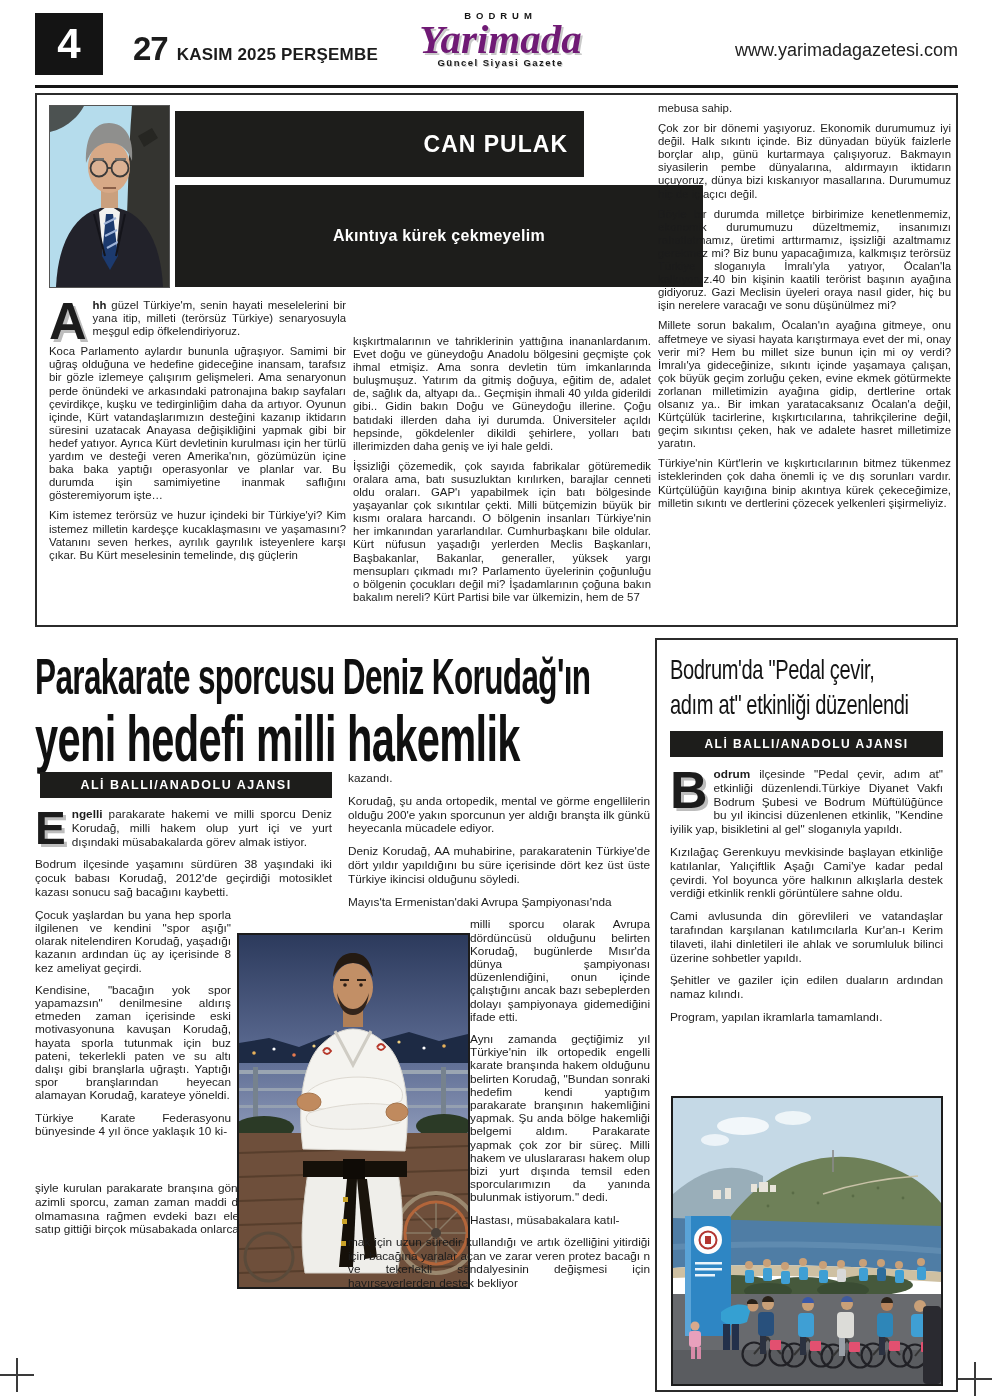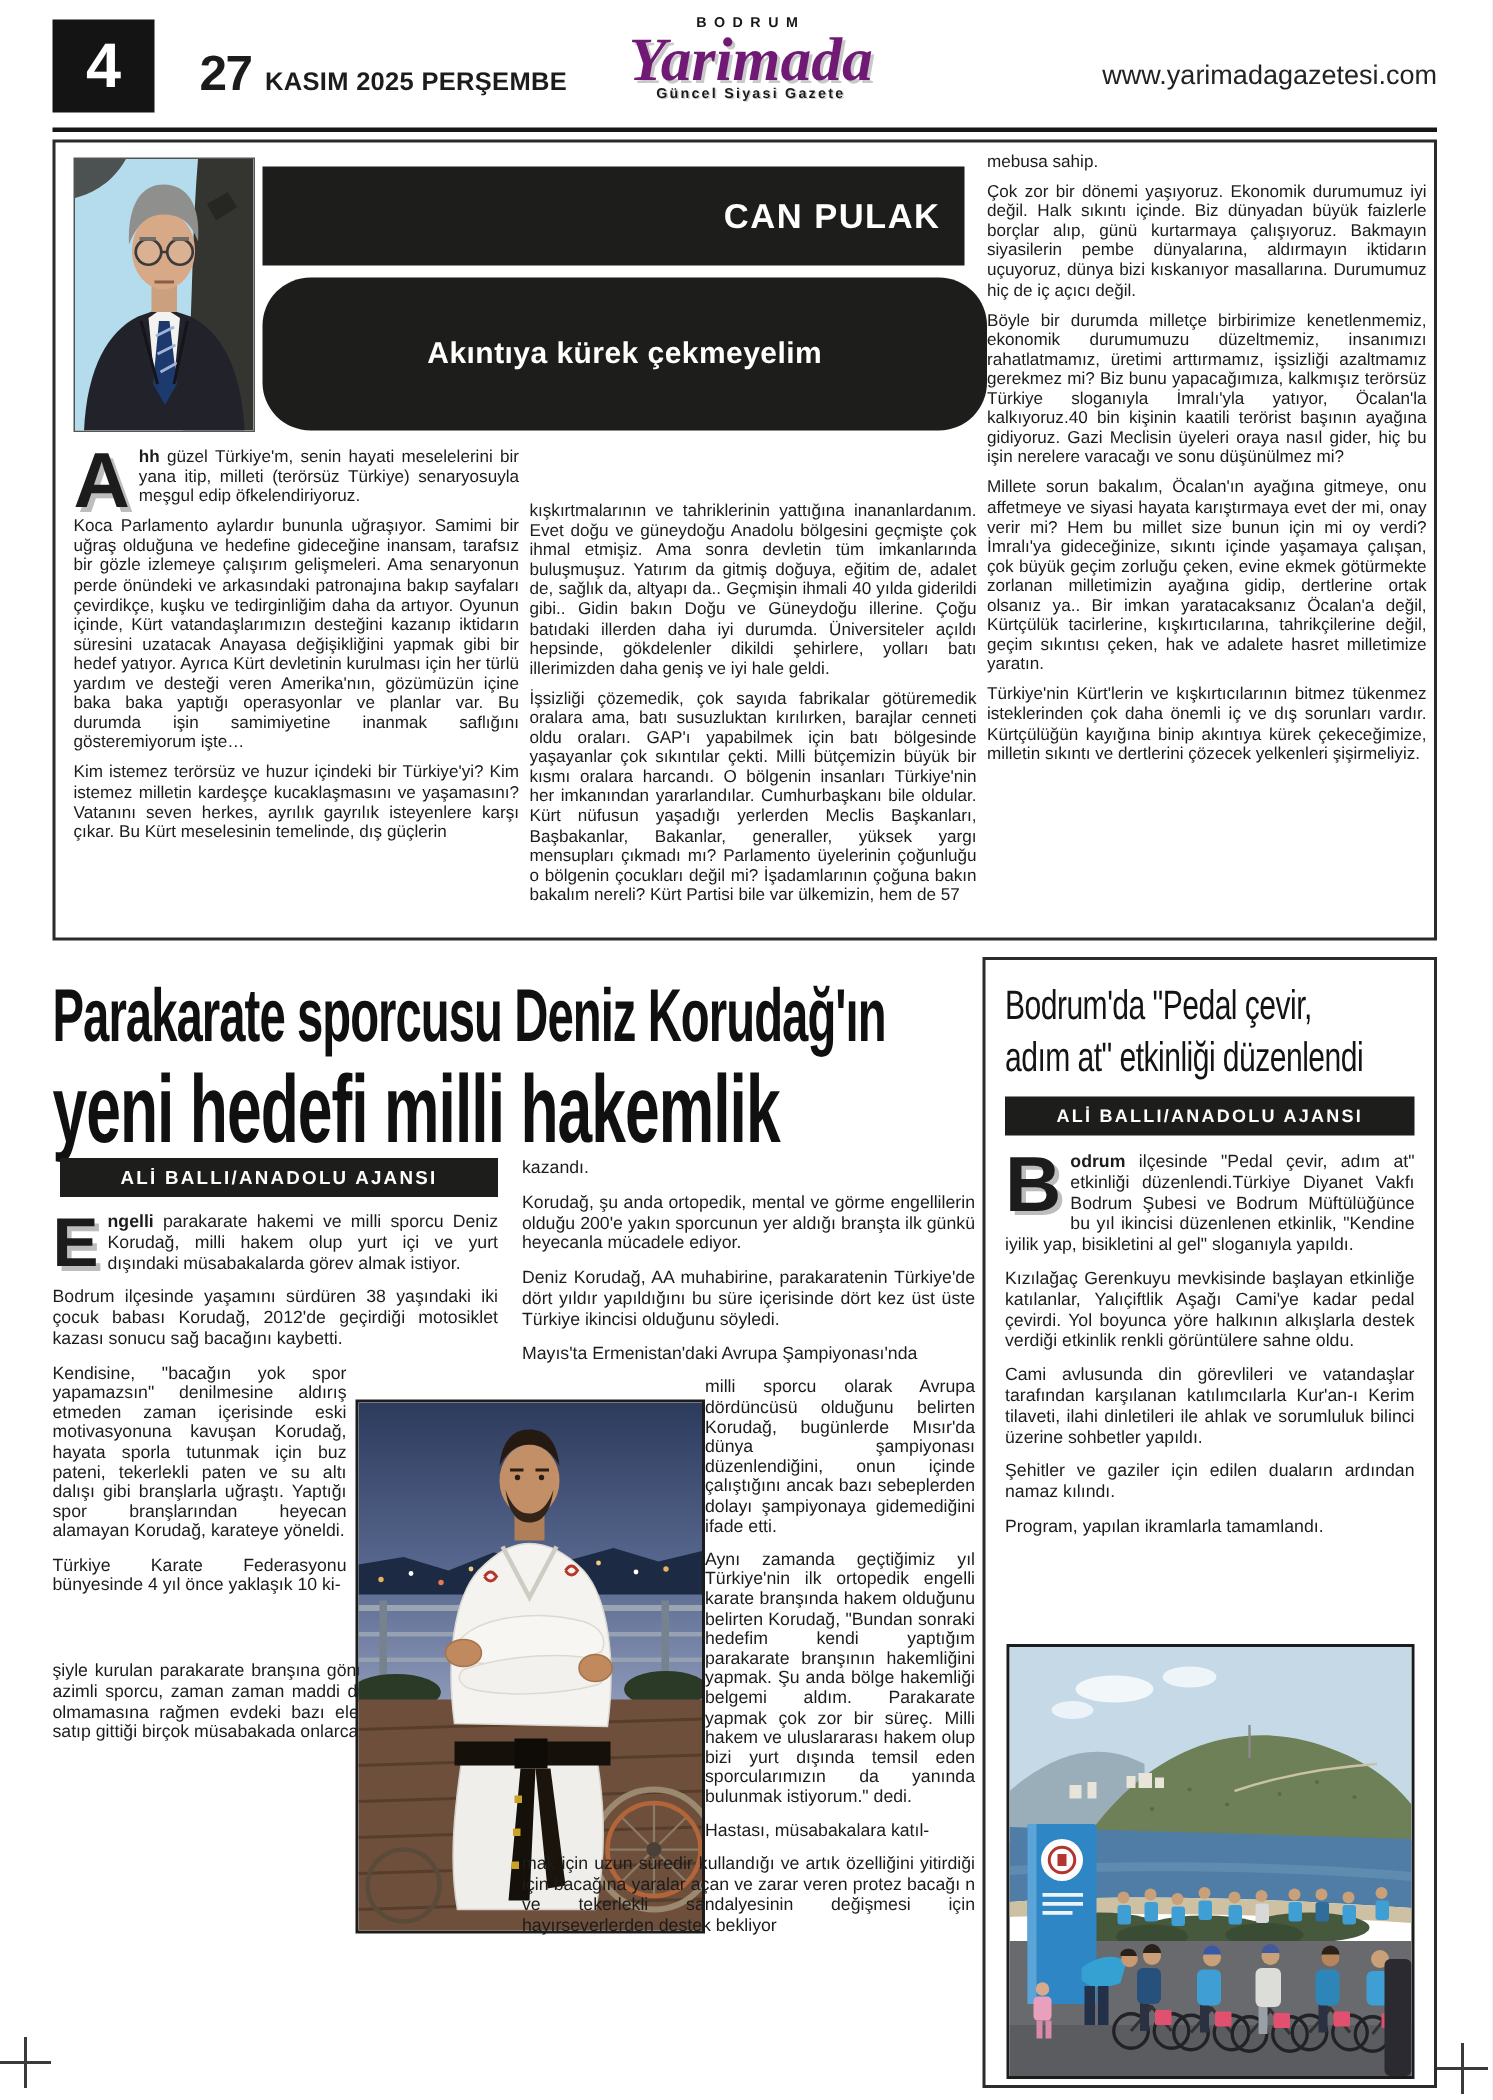--- a/index.html
+++ b/index.html
@@ -22,25 +22,25 @@
             text-shadow:1px 1px 0 #cfcfcf;text-align:center;}
   .website{right:37px;top:40px;font-size:18px;color:#222;}
   .header-rule{left:35px;top:85px;width:923px;height:3px;background:#161616;}
 
   
   .opinion-box{left:35px;top:93px;width:923px;height:534px;border:2px solid #2b2b2b;
                box-sizing:border-box;overflow:hidden;}
   .op-photo{left:12px;top:10px;width:121px;height:183px;border:1px solid #555;box-sizing:border-box;}
   .op-photo svg{display:block;}
   .band{background:#1d1d1b;color:#ffffff;font-weight:bold;}
-  .band-author{left:138px;top:16px;width:468px;height:66px;display:flex;align-items:center;
+  .band-author{left:138px;top:16px;width:409px;height:66px;display:flex;align-items:center;
                justify-content:flex-end;padding-right:16px;box-sizing:border-box;
                font-size:23px;letter-spacing:1px;}
-  .band-title{left:138px;top:90px;width:483px;height:102px;display:flex;align-items:center;
-              justify-content:center;font-size:20px;letter-spacing:0.3px;border-radius:32px;}
+  .band-title{left:138px;top:90px;width:528px;height:102px;display:flex;align-items:center;
+              justify-content:center;font-size:16px;letter-spacing:0.3px;}
   .op-col{position:absolute;}
   .op-col p{font-size:11.4px;line-height:13.1px;text-align:justify;margin:0 0 7px 0;}
   .op-col1{left:12px;top:204px;width:297px;}
   .op-col2{left:316px;top:204px;width:298px;margin-top:36px;}
   .op-col3{left:621px;top:7px;width:293px;}
   .dropcap{float:left;font-weight:bold;font-size:52px;line-height:40px;margin:2px 6px 0 0;
            text-shadow:3px 3px 0 #bdbdbd;}
 
   
   .headline{left:35px;top:648px;width:620px;}
@@ -163,20 +163,21 @@
   </div>
 
   <div class="abs band sp-byline">
     <span>ALİ BALLI/ANADOLU AJANSI</span>
   </div>
 
   <div class="sp-col sp-col1">
     <p><span class="dropcap-sm">E</span><b>ngelli</b><span> parakarate hakemi ve milli sporcu Deniz Korudağ, milli hakem olup yurt içi ve yurt dışındaki müsabakalarda görev almak istiyor.</span></p>
     <p>Bodrum ilçesinde yaşamını sürdüren 38 yaşındaki iki çocuk babası Korudağ, 2012'de geçirdiği motosiklet kazası sonucu sağ bacağını kaybetti.</p>
     <div class="narrow-left">
+      <p>Çocuk yaşlardan bu yana hep sporla ilgilenen ve kendini "spor aşığı" olarak nitelendiren Korudağ, yaşadığı kazanın ardından üç ay içerisinde 8 kez ameliyat geçirdi.</p>
       <p>Kendisine, "bacağın yok spor yapamazsın" denilmesine aldırış etmeden zaman içerisinde eski motivasyonuna kavuşan Korudağ, hayata sporla tutunmak için buz pateni, tekerlekli paten ve su altı dalışı gibi branşlarla uğraştı. Yaptığı spor branşlarından heyecan alamayan Korudağ, karateye yöneldi.</p>
       <p>Türkiye Karate Federasyonu bünyesinde 4 yıl önce yaklaşık 10 ki-</p>
     </div>
     <p class="bottom">şiyle kurulan parakarate branşına gönüllü olarak katılan azimli sporcu, zaman zaman maddi durumlarının da iyi olmamasına rağmen evdeki bazı elektronik eşyalarını satıp gittiği birçok müsabakada onlarca ödül</p>
   </div>
 
   <div class="abs karate-photo">
     <svg width="229" height="352" viewBox="0 0 229 352">
       <defs>
         <linearGradient id="skyDusk" x1="0" y1="0" x2="0" y2="1">

